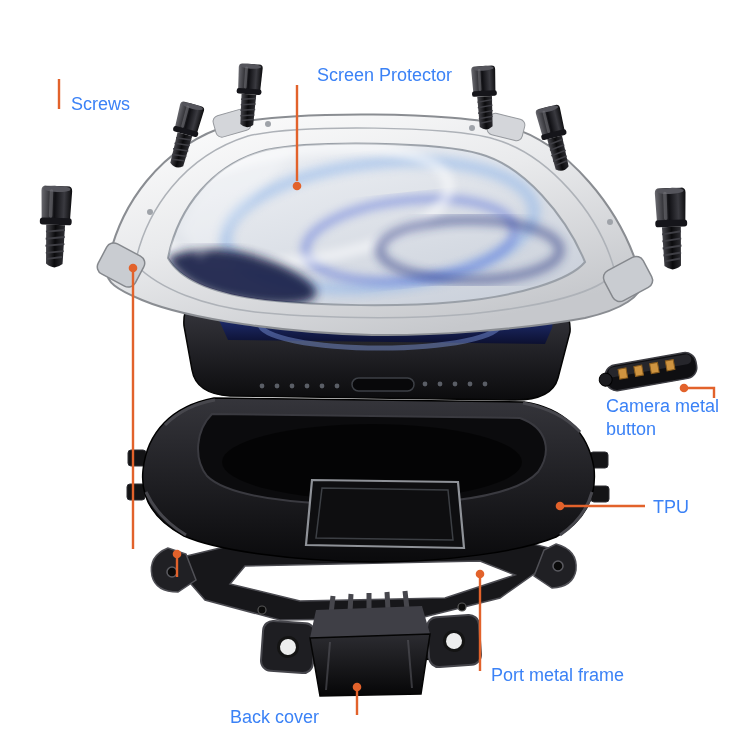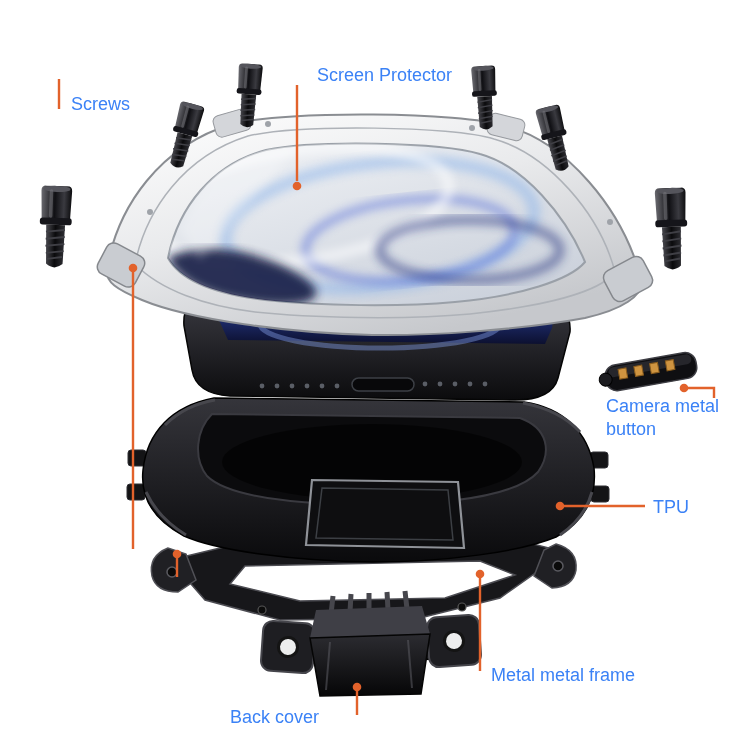--- a/index.html
+++ b/index.html
@@ -203,16 +203,16 @@
     <circle cx="480" cy="574" r="4.3"></circle>
     <circle cx="357" cy="687" r="4.3"></circle>
   </g>
 </svg>
 
 <div class="label" style="left:71px;top:83px;margin-top:10px;">Screws</div>
 <div class="label" style="left:317px;top:64px;">Screen Protector</div>
 <div class="label w120" style="left:606px;top:395px;">Camera metal
 button</div>
 <div class="label" style="left:653px;top:496px;">TPU</div>
-<div class="label" style="left:491px;top:664px;">Metal metal frame</div>
+<div class="label" style="left:491px;top:664px;">Port metal frame</div>
 <div class="label" style="left:230px;top:706px;">Back cover</div>
 
 </div>
 
 </body></html>

